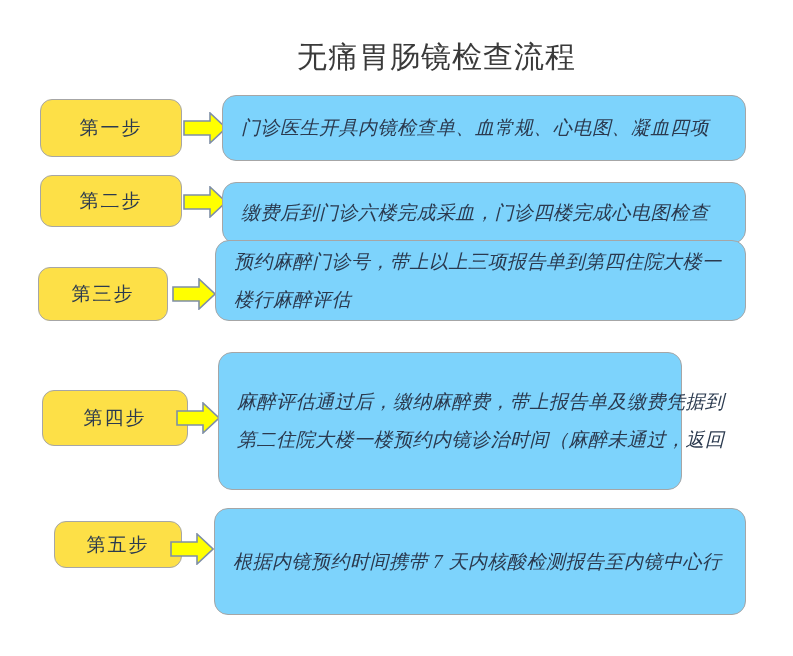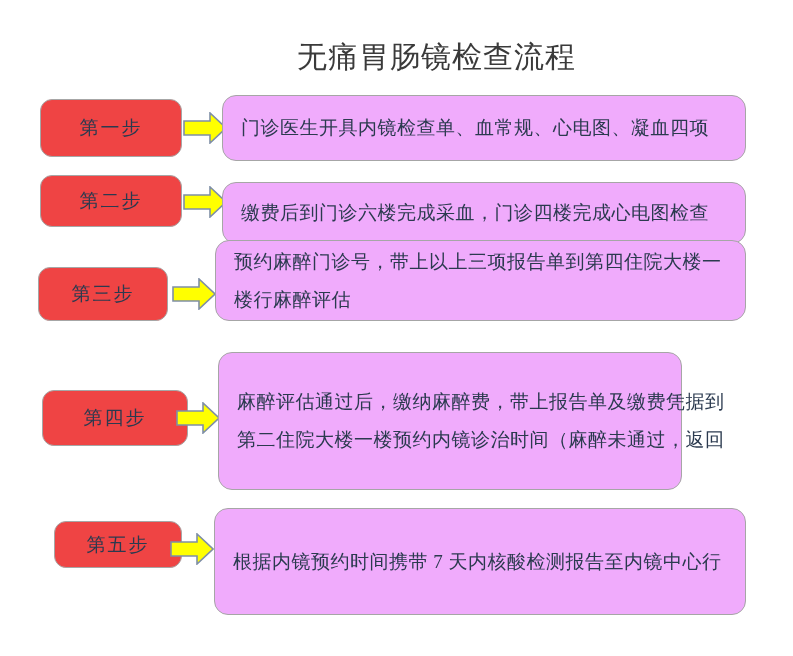--- a/index.html
+++ b/index.html
@@ -45,21 +45,21 @@
     left: 0;
     width: 793px;
   }
 
   
   .step-box {
     position: absolute;
     box-sizing: border-box;
     border: 1px solid #a6a6a6;
     border-radius: 12px;
-    background: #ef4444;
+    background: #fde047;
     display: flex;
     align-items: center;
     justify-content: center;
     font-size: 19px;
     letter-spacing: 2px;
     color: #2b3a4f;
   }
 
   
   .arrow-wrap {
@@ -69,25 +69,26 @@
   .arrow-wrap svg {
     display: block;
   }
 
   
   .content-box {
     position: absolute;
     box-sizing: border-box;
     border: 1px solid #a6a6a6;
     border-radius: 14px;
-    background: #f0abfc;
+    background: #7dd3fc;
     display: flex;
     flex-direction: column;
     justify-content: center;
     padding: 0 18px;
+    font-style: italic;
   }
   .content-line {
     font-size: 19px;
     line-height: 38px;
     letter-spacing: 0.5px;
     color: #2b3a4f;
     white-space: nowrap;
   }
   .content-line.left {
     text-align: left;

